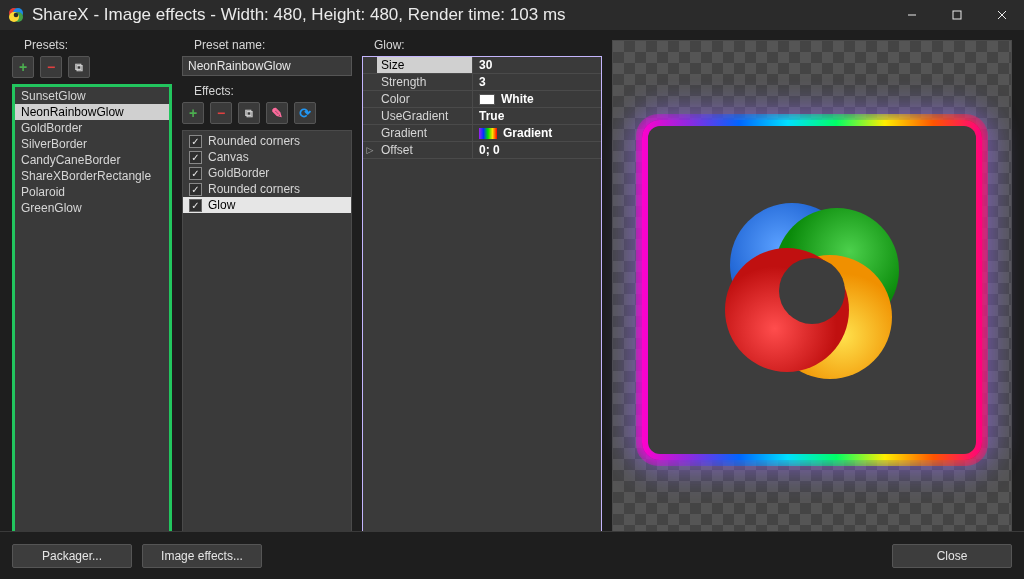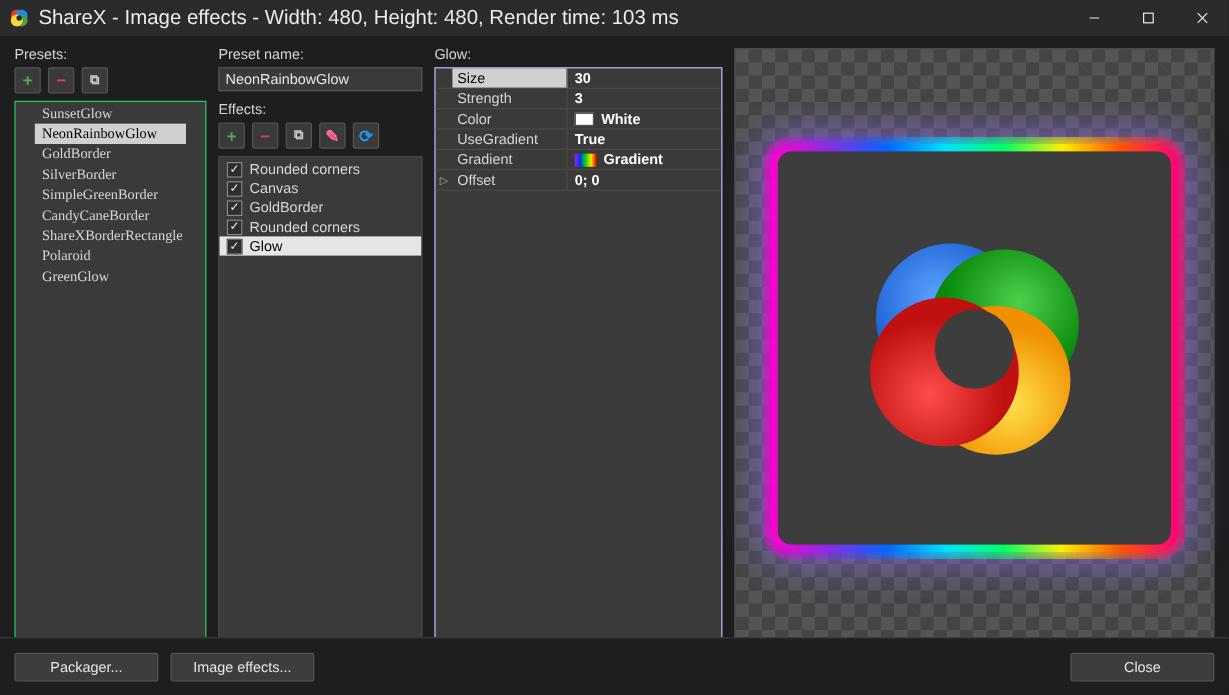--- a/index.html
+++ b/index.html
@@ -37,44 +37,43 @@
   
   .content {
     flex: 1;
     display: grid;
     grid-template-columns: 160px 170px 240px 1fr;
     gap: 10px;
     padding: 8px 12px 4px 12px;
     overflow: hidden;
   }
 
-  .panel-label { font-size: 12px; color: #d6d6d6; margin-bottom: 4px; }
+  .panel-label { font-size: 12px; color: #d6d6d6; margin-bottom: 4px; margin-left: 12px; }
 
   .icon-row { display: flex; gap: 6px; margin-bottom: 6px; }
   .icon-btn {
     width: 22px; height: 22px;
     background: #3a3a3a;
     border: 1px solid #555;
     display: flex; align-items: center; justify-content: center;
     font-size: 14px; font-weight: bold;
     border-radius: 2px;
   }
   .icon-btn.green { color: #4CAF50; }
   .icon-btn.red   { color: #E04040; }
   .icon-btn.blue  { color: #2196F3; }
   .icon-btn.gray  { color: #ccc; font-size: 11px; }
   .icon-btn.pink  { color: #ff6b9d; }
 
   .listbox {
-    border: 1px solid #22c55e;
+    border: 3px solid #22c55e;
     background: #3a3a3a;
     flex: 1;
     overflow: hidden;
-    padding: 1px 16px;
-    font-family: Liberation Serif, serif;
+    padding: 1px 0;
   }
   .listbox .item {
     padding: 1px 6px;
     font-size: 12px;
     color: #d6d6d6;
     white-space: nowrap;
     cursor: default;
   }
   .listbox .item.selected-inactive {
     background: #d0d0d0; color: #000;
@@ -250,21 +249,20 @@
     <div class="icon-row">
       <div class="icon-btn green">+</div>
       <div class="icon-btn red">−</div>
       <div class="icon-btn gray">⧉</div>
     </div>
     <div class="listbox" id="presets-list">
         <div class="item">SunsetGlow</div>
         <div class="item selected-inactive">NeonRainbowGlow</div>
         <div class="item">GoldBorder</div>
         <div class="item">SilverBorder</div>
-        <div class="item">SimpleGreenBorder</div>
         <div class="item">CandyCaneBorder</div>
         <div class="item">ShareXBorderRectangle</div>
         <div class="item">Polaroid</div>
         <div class="item">GreenGlow</div>
       </div>
   </div>
 
   <div class="col">
     <div class="panel-label">Preset name:</div>
     <input class="text-input" value="NeonRainbowGlow" style="">

